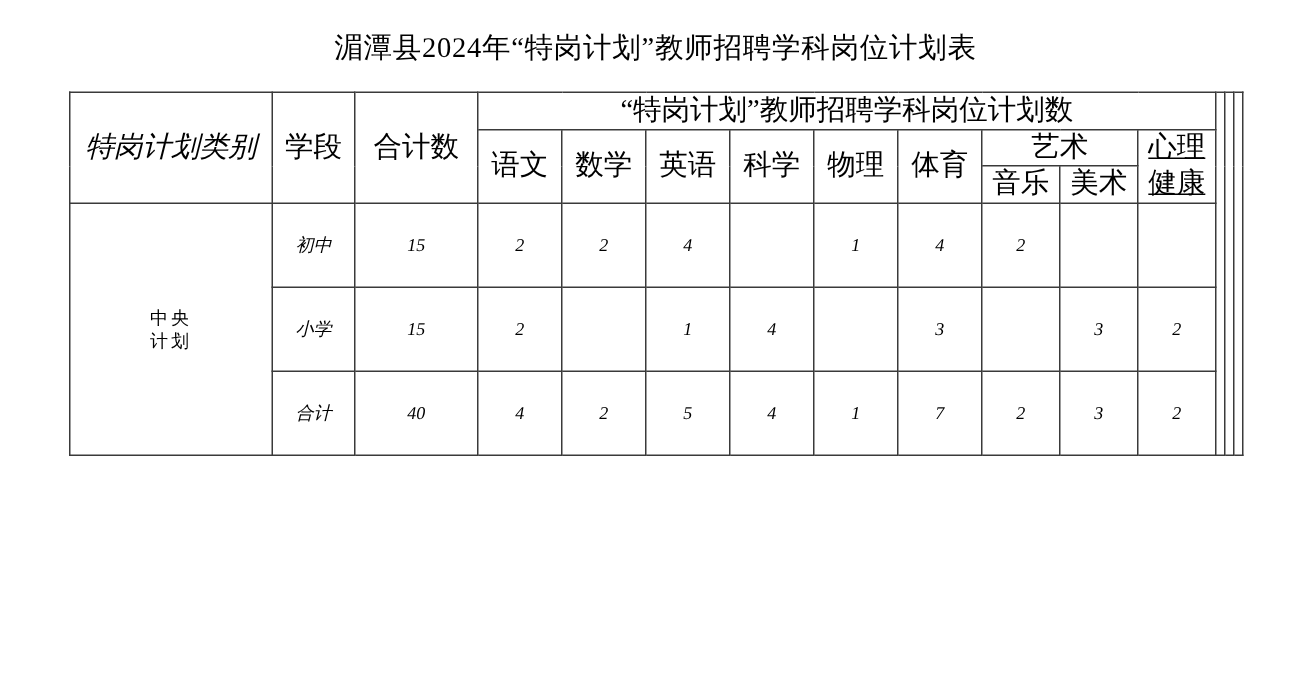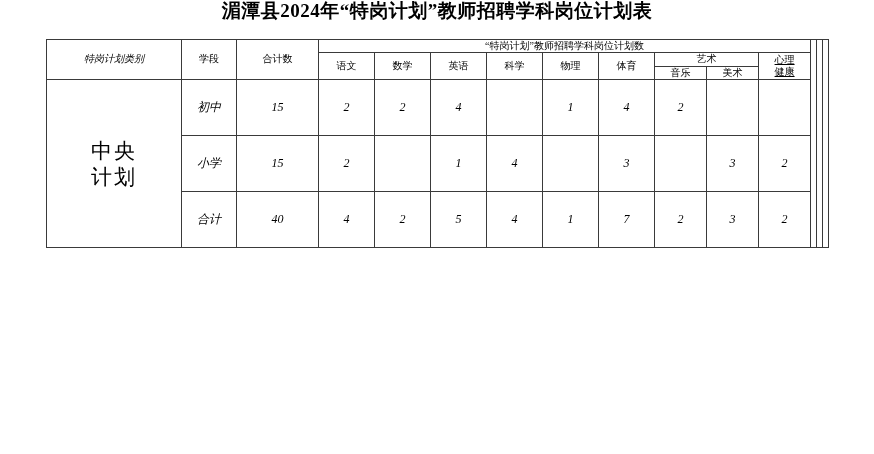--- a/index.html
+++ b/index.html
@@ -16,22 +16,23 @@
   }
   #page {
     position: relative;
     width: 874px;
     height: 454px;
     box-sizing: border-box;
   }
   #doc-title {
     text-align: center;
     font-size: 19px;
-    font-weight: bold;
+    font-weight: normal;
     letter-spacing: 0.5px;
+    padding-top: 22px;
     padding-bottom: 16px;
     line-height: 1.2;
   }
   .table-wrap {
     padding: 0 46px 0 46px;
     box-sizing: border-box;
   }
   table.plan {
     border-collapse: collapse;
     width: 782px;
@@ -45,28 +46,28 @@
     padding: 0 4px;
     line-height: 1.25;
     white-space: nowrap;
   }
   td.left-pad {
     text-align: left;
     padding-left: 8px;
     font-style: italic;
   }
   .hdr {
-    font-size: 10px;
+    font-size: 19px;
   }
   .vert2 {
     line-height: 1.35;
     text-decoration: underline;
   }
   .cat-cell {
-    font-size: 21px;
+    font-size: 12px;
     line-height: 1.8;
     letter-spacing: 2px;
   }
   .narrow-strip {
     padding: 0;
   }
   .data {
     font-size: 12px;
   }
 </style>

